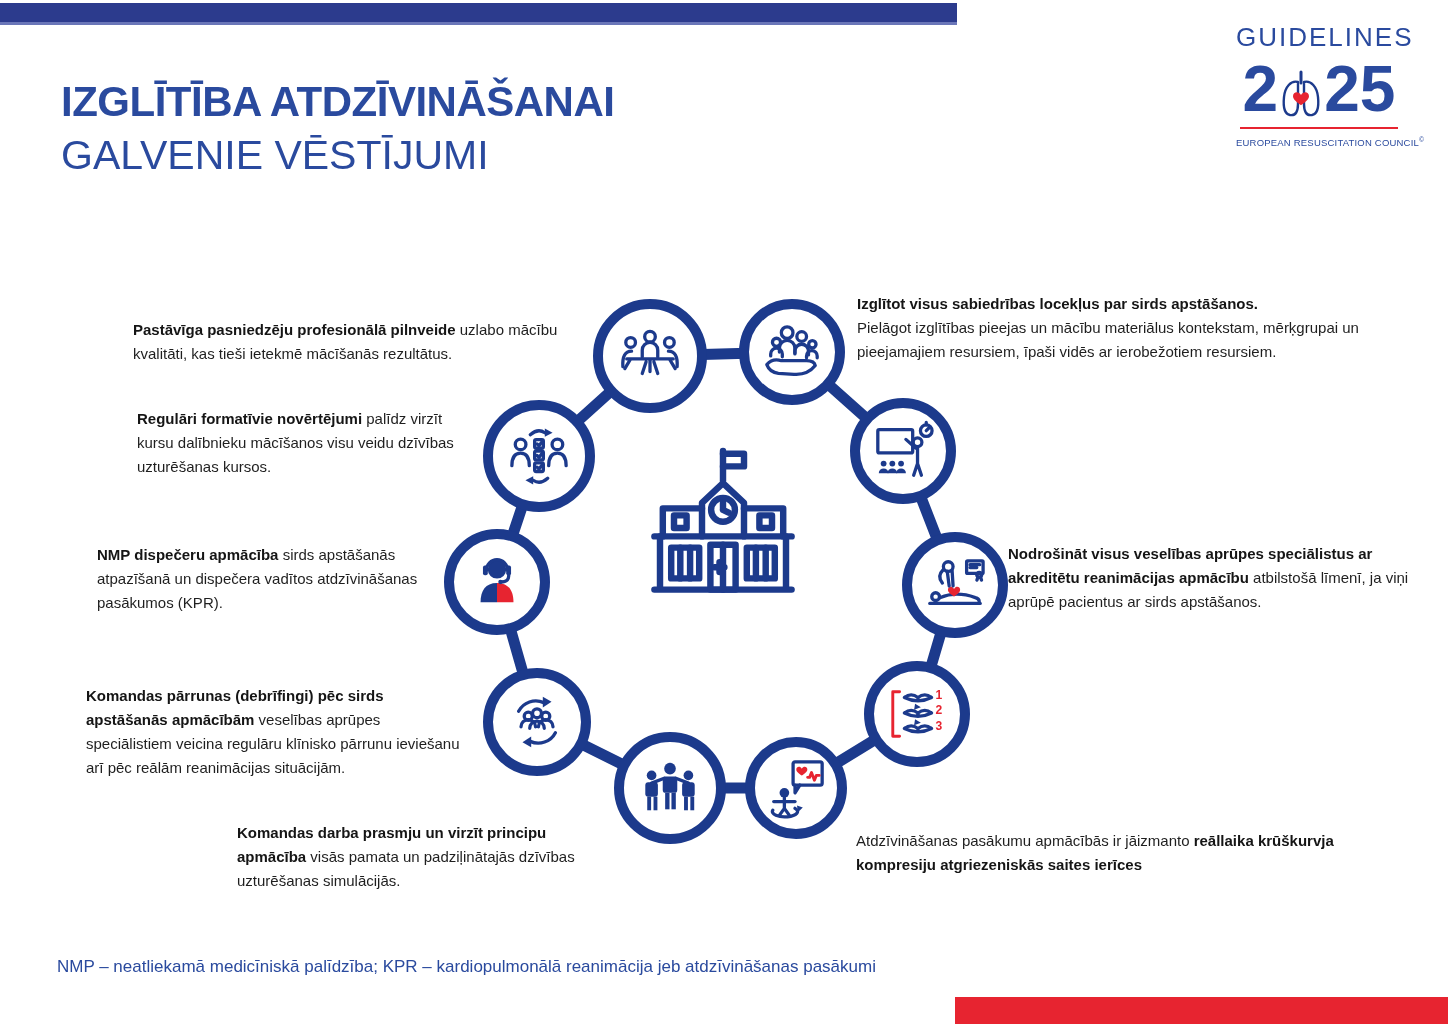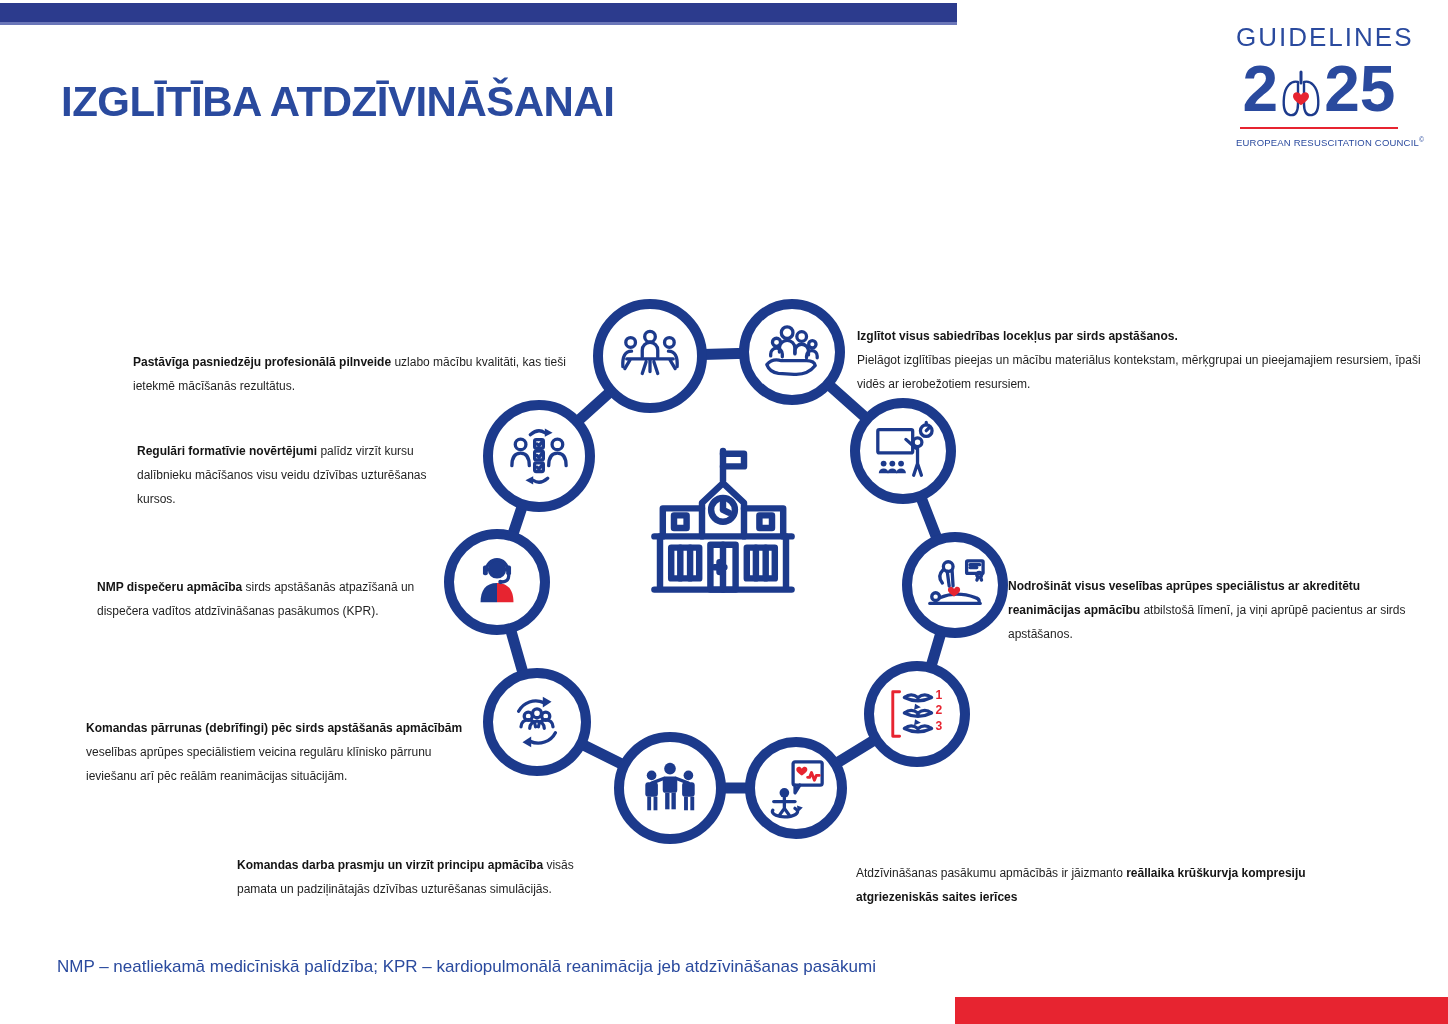--- a/index.html
+++ b/index.html
@@ -37,36 +37,37 @@
 
   
   .st{fill:none;stroke:var(--icon_blue);stroke-width:3.4;stroke-linecap:round;stroke-linejoin:round;}
   .fn{fill:var(--icon_blue);stroke:none;}
   .fr{fill:var(--red);stroke:none;}
   .sr{fill:none;stroke:var(--red);stroke-width:3;stroke-linecap:round;stroke-linejoin:round;}
   .tx{fill:var(--red);font-weight:700;font-size:12.5px;font-family:"Liberation Sans",sans-serif;}
   .school .st{stroke-width:4.6;}
 
   
-  .msg{position:absolute;font-size:12px;line-height:24px;z-index:3;color:var(--text);margin-top:32px;}
+  .msg{position:absolute;font-size:15px;line-height:24px;z-index:3;color:var(--text);}
   .msg b{font-weight:700;color:#151515;}
   .msg .blk{display:block;}
   .ra{}
 
   .footnote{position:absolute;left:57px;top:957px;font-size:17px;color:var(--blue);z-index:3;}
 </style>
 </head>
 <body>
 
 <div class="canvas">
 
   <div class="topbar"></div>
 
   <h1 class="title">
     <span class="t1">IZGLĪTĪBA ATDZĪVINĀŠANAI</span>
+    <span class="t2">GALVENIE VĒSTĪJUMI</span>
   </h1>
 
   <div class="logo">
     <div class="logo-guidelines">GUIDELINES</div>
     <div class="logo-year">
       <span>2</span>
       <svg viewBox="0 0 44 50">
         <path d="M22 3 v11" fill="none" stroke="var(--icon_blue)" stroke-width="3" stroke-linecap="round"></path>
         <path d="M19 13 C12 11 6 18 5 28 C4 38 6 45 11 46 C17 47 19 42 19 35 L19 13 Z" fill="#fff" stroke="var(--icon_blue)" stroke-width="2.4" stroke-linejoin="round"></path>
         <path d="M25 13 C32 11 38 18 39 28 C40 38 38 45 33 46 C27 47 25 42 25 35 L25 13 Z" fill="#fff" stroke="var(--icon_blue)" stroke-width="2.4" stroke-linejoin="round"></path>

